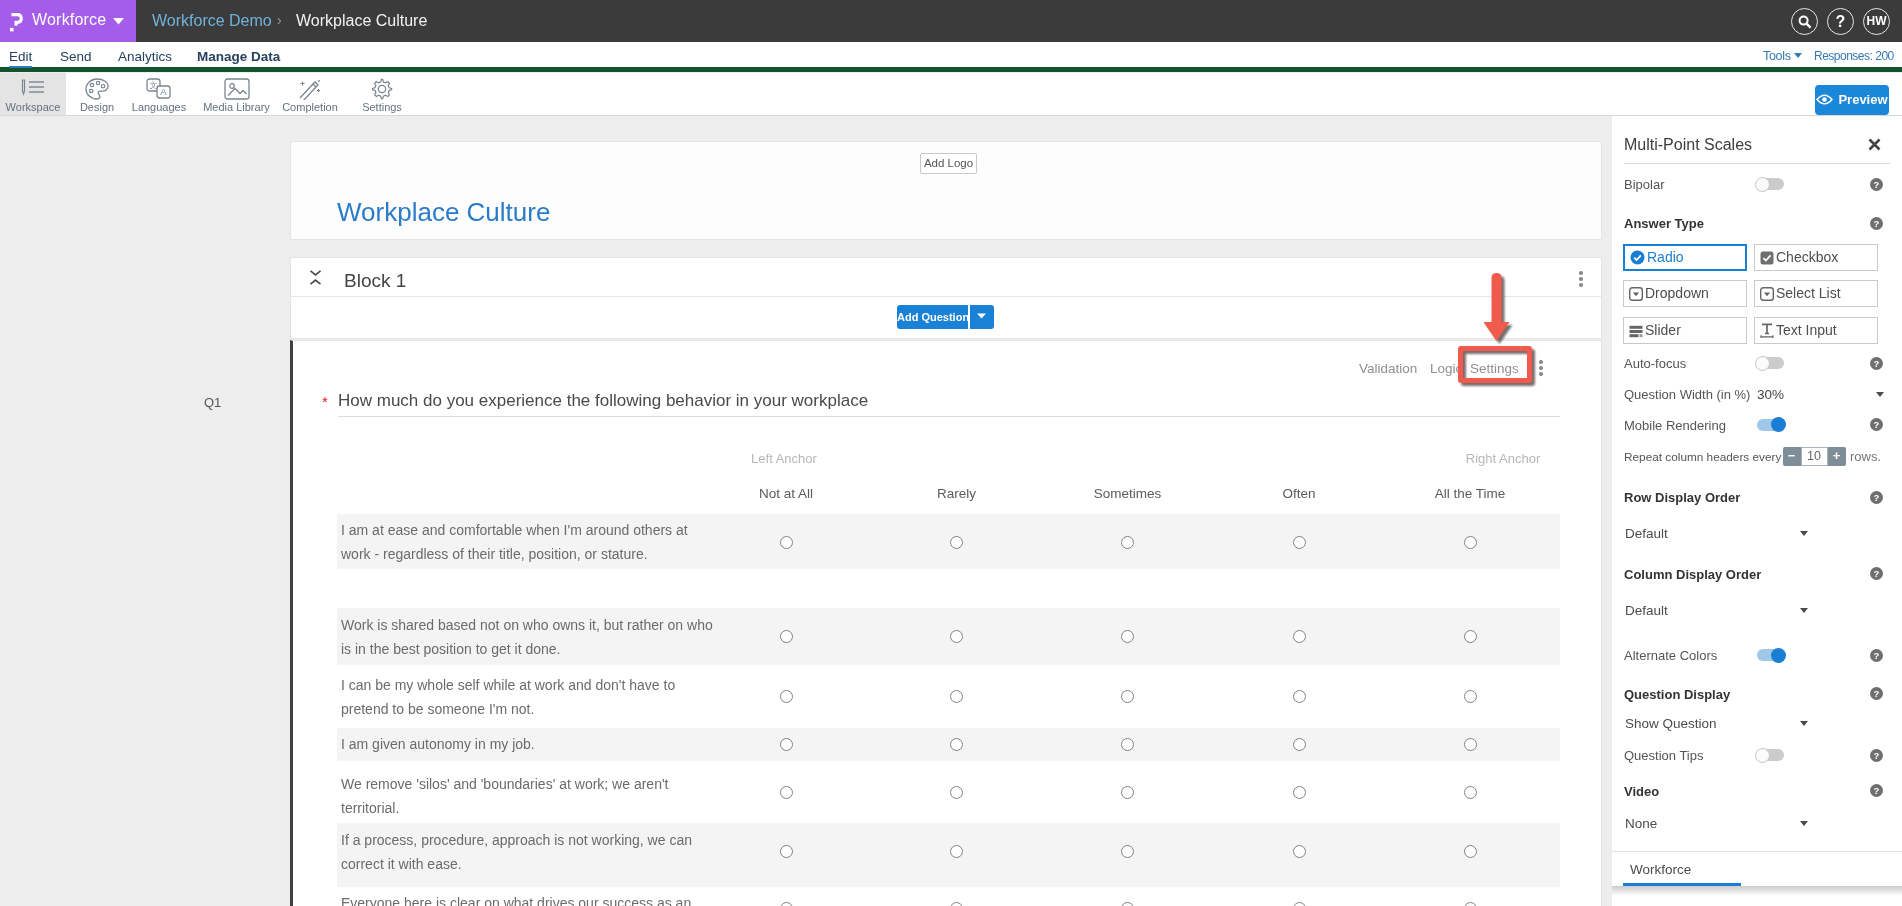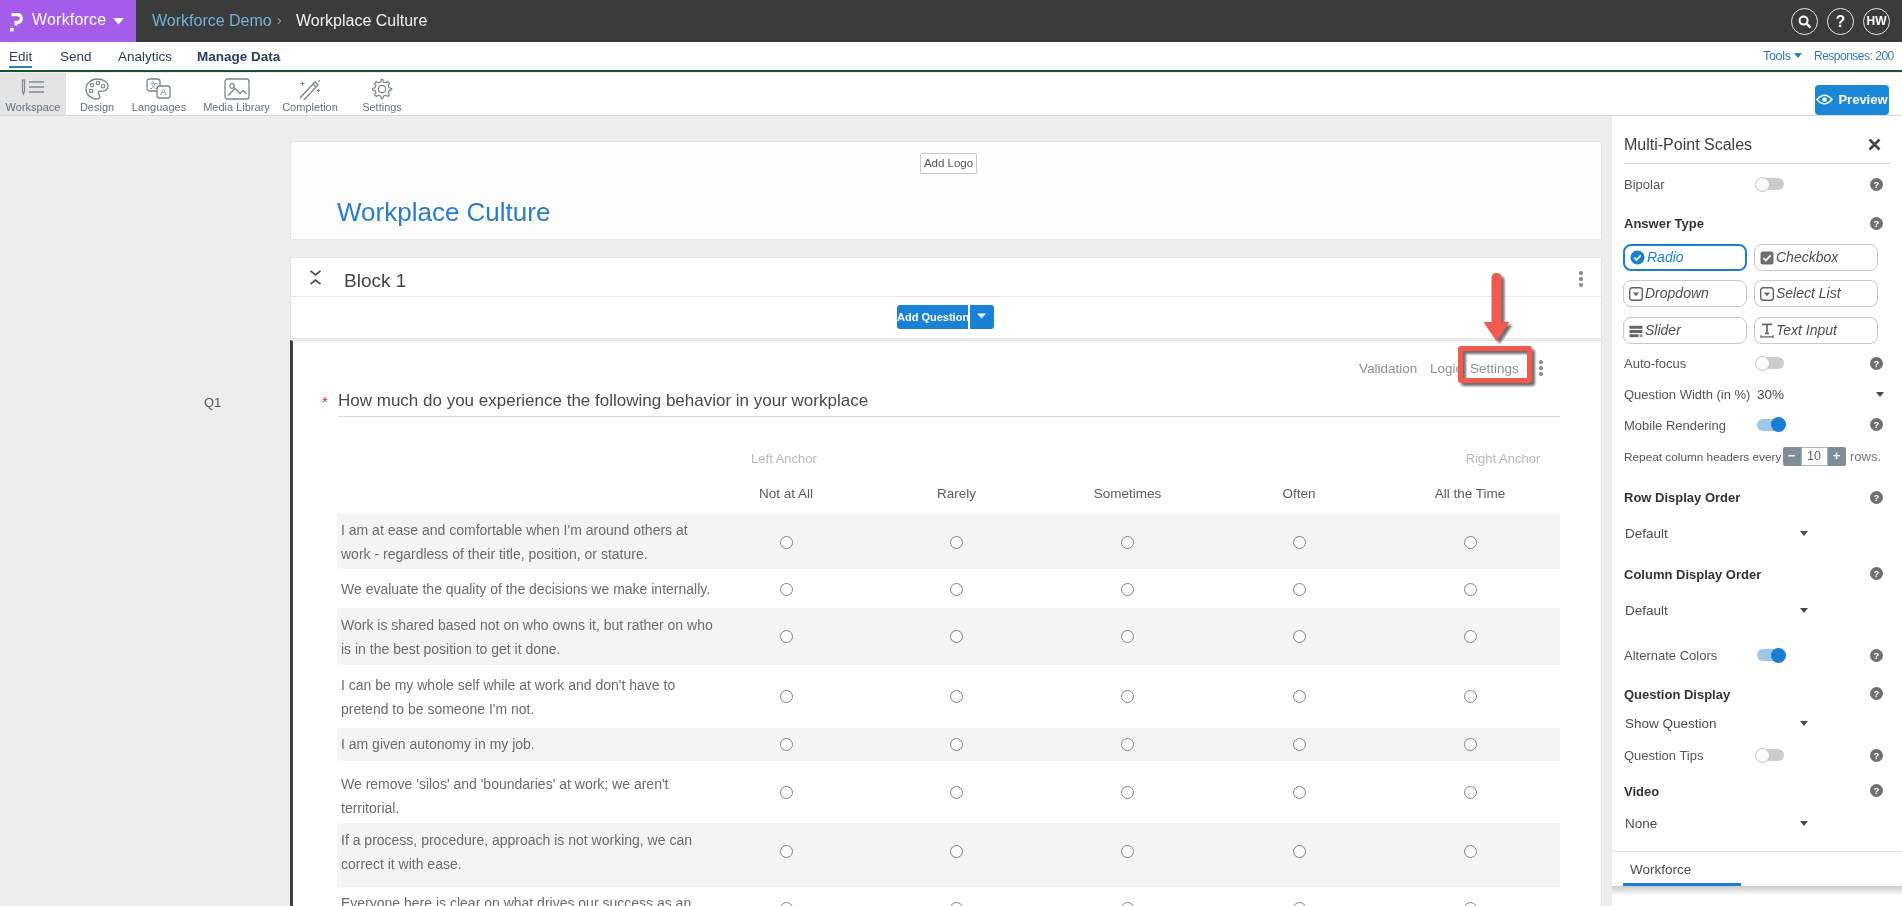--- a/index.html
+++ b/index.html
@@ -8,21 +8,21 @@
 .abs { position:absolute; }
 
 #topbar { position:absolute; left:0; top:0; width:1902px; height:42px; background:#3b3b3b; }
 #logo { position:absolute; left:0; top:0; width:136px; height:42px; background:#a55ce8; }
 #logo .wf { position:absolute; left:32px; top:11px; color:#fff; font-size:16px; letter-spacing:0.2px; }
 #crumb1 { position:absolute; left:152px; top:12px; color:#6fb3dc; font-size:16px; }
 #crumbsep { position:absolute; left:277px; top:12px; color:#9a9a9a; font-size:14px; }
 #crumb2 { position:absolute; left:296px; top:12px; color:#f2f2f2; font-size:16px; }
 .topcirc { position:absolute; top:8px; width:27px; height:27px; border:1.5px solid #e8e8e8; border-radius:50%; color:#fff; text-align:center; }
 
-#navrow { position:absolute; left:0; top:42px; width:1902px; height:30px; background:#fff; border-bottom:2px solid #14532d;padding-left:30px; }
+#navrow { position:absolute; left:0; top:42px; width:1902px; height:30px; background:#fff; border-bottom:5px solid #14532d;padding-left:30px; }
 .navitem { position:absolute; top:7px; color:#27425f; font-size:13.5px; white-space:nowrap; }
 
 #toolbar { position:absolute; left:0; top:73px; width:1902px; height:43px; background:#fff; border-bottom:1px solid #d8d8d8; }
 .tool { position:absolute; top:0; height:42px; text-align:center; color:#657180; font-size:11px; }
 .tool svg { display:block; margin:5px auto 1px; }
 #previewbtn { position:absolute; left:1815px; top:12px; width:74px; height:30px; background:#1b87d9; border-radius:4px; color:#fff; font-size:13px; font-weight:bold; text-align:center; line-height:30px; white-space:nowrap; }
 
 #q1label { position:absolute; left:204px; top:395px; color:#555; font-size:13px; }
 .card { position:absolute; left:290px; width:1312px; background:#fff; border:1px solid #e4e4e4; }
 #headercard { top:141px; height:99px; background:#fdfdfd; }
@@ -51,21 +51,21 @@
 #panel { position:absolute; left:1612px; top:116px; width:290px; height:790px; background:#fff; }
 .plabel { position:absolute; left:12px; color:#555; font-size:13px; }
 .pbold { position:absolute; left:12px; color:#333; font-size:13px; font-weight:bold; }
 .qmark { position:absolute; left:258px; width:13px; height:13px; background:#6f6f6f; border-radius:50%; color:#fff; font-size:9.5px; font-weight:bold; text-align:center; line-height:13px; }
 .toggle { position:absolute; left:145px; width:27px; height:12px; border-radius:6px; }
 .toggle .knob { position:absolute; top:-1.5px; width:15px; height:15px; border-radius:50%; }
 .toggle.off { background:#cbcbcb; }
 .toggle.off .knob { left:-2px; background:#fbfbfb; border:1px solid #c4c4c4; }
 .toggle.on { background:#9ec7e8; }
 .toggle.on .knob { right:-2px; background:#1a7fd4; }
-.atbtn { position:absolute; width:124px; height:27px; border:1px solid #c9c9c9; border-radius:8px; background:#fff; color:#4e4e4e; font-size:14px; line-height:25px;font-style:italic; }
+.atbtn { position:absolute; width:124px; height:27px; border:1px solid #c9c9c9; border-radius:0; background:#fff; color:#4e4e4e; font-size:14px; line-height:25px; }
 .atbtn svg { vertical-align:-3px; margin:0 2px 0 5px; }
 .atbtn.sel { border:2px solid #1a7fd4; color:#1a7fd4; line-height:23px; }
 .caret { position:absolute; width:0; height:0; border-left:4.5px solid transparent; border-right:4.5px solid transparent; border-top:5px solid #4a4a4a; }
 .pselect { position:absolute; left:13px; color:#4c4c4c; font-size:13.5px; }
 
 #redarrow { position:absolute; left:1483px; top:273px; filter:drop-shadow(3px 3px 1px rgba(75,60,60,0.75)); }
 #redbox { position:absolute; left:1458px; top:346px; width:74px; height:37px; border:5px solid #f15b4d; border-radius:3px; filter:drop-shadow(3px 3px 1px rgba(75,60,60,0.75)); }
 </style>
 </head>
 <body>
@@ -192,28 +192,20 @@
   <div class="collbl" style="left:920.5px;">Often</div>
   <div class="collbl" style="left:1091.5px;">All the Time</div>
   <div class="mrow g" style="top:173px; height:55px;">
     <div class="txt" style="top:4px;">I am at ease and comfortable when I'm around others at<br>work - regardless of their title, position, or stature.</div>
     <div class="radio" style="left:442.5px; top:21.5px;"></div>
       <div class="radio" style="left:613px; top:21.5px;"></div>
       <div class="radio" style="left:784px; top:21.5px;"></div>
       <div class="radio" style="left:955.5px; top:21.5px;"></div>
       <div class="radio" style="left:1126.5px; top:21.5px;"></div>
   </div>
-  <div class="mrow" style="top:228px; height:39px;">
-    <div class="txt" style="top:8px;">We evaluate the quality of the decisions we make internally.</div>
-    <div class="radio" style="left:442.5px; top:13.5px;"></div>
-      <div class="radio" style="left:613px; top:13.5px;"></div>
-      <div class="radio" style="left:784px; top:13.5px;"></div>
-      <div class="radio" style="left:955.5px; top:13.5px;"></div>
-      <div class="radio" style="left:1126.5px; top:13.5px;"></div>
-  </div>
   <div class="mrow g" style="top:267px; height:57px;">
     <div class="txt" style="top:5px;">Work is shared based not on who owns it, but rather on who<br>is in the best position to get it done.</div>
     <div class="radio" style="left:442.5px; top:22.0px;"></div>
       <div class="radio" style="left:613px; top:22.0px;"></div>
       <div class="radio" style="left:784px; top:22.0px;"></div>
       <div class="radio" style="left:955.5px; top:22.0px;"></div>
       <div class="radio" style="left:1126.5px; top:22.0px;"></div>
   </div>
   <div class="mrow" style="top:324px; height:63px;">
     <div class="txt" style="top:8px;">I can be my whole self while at work and don't have to<br>pretend to be someone I'm not.</div>

